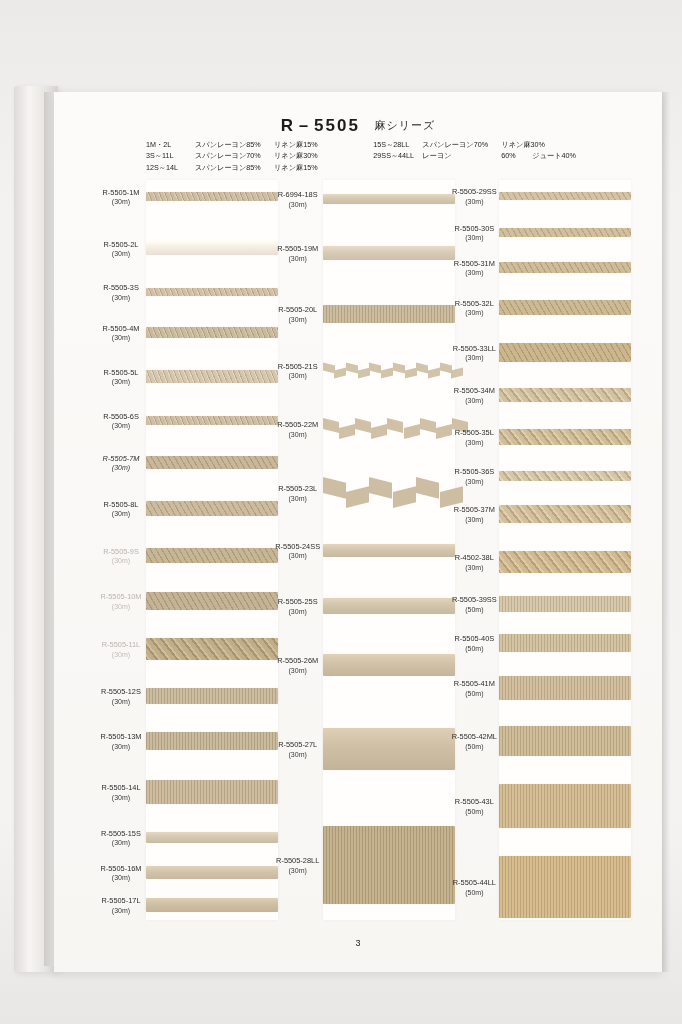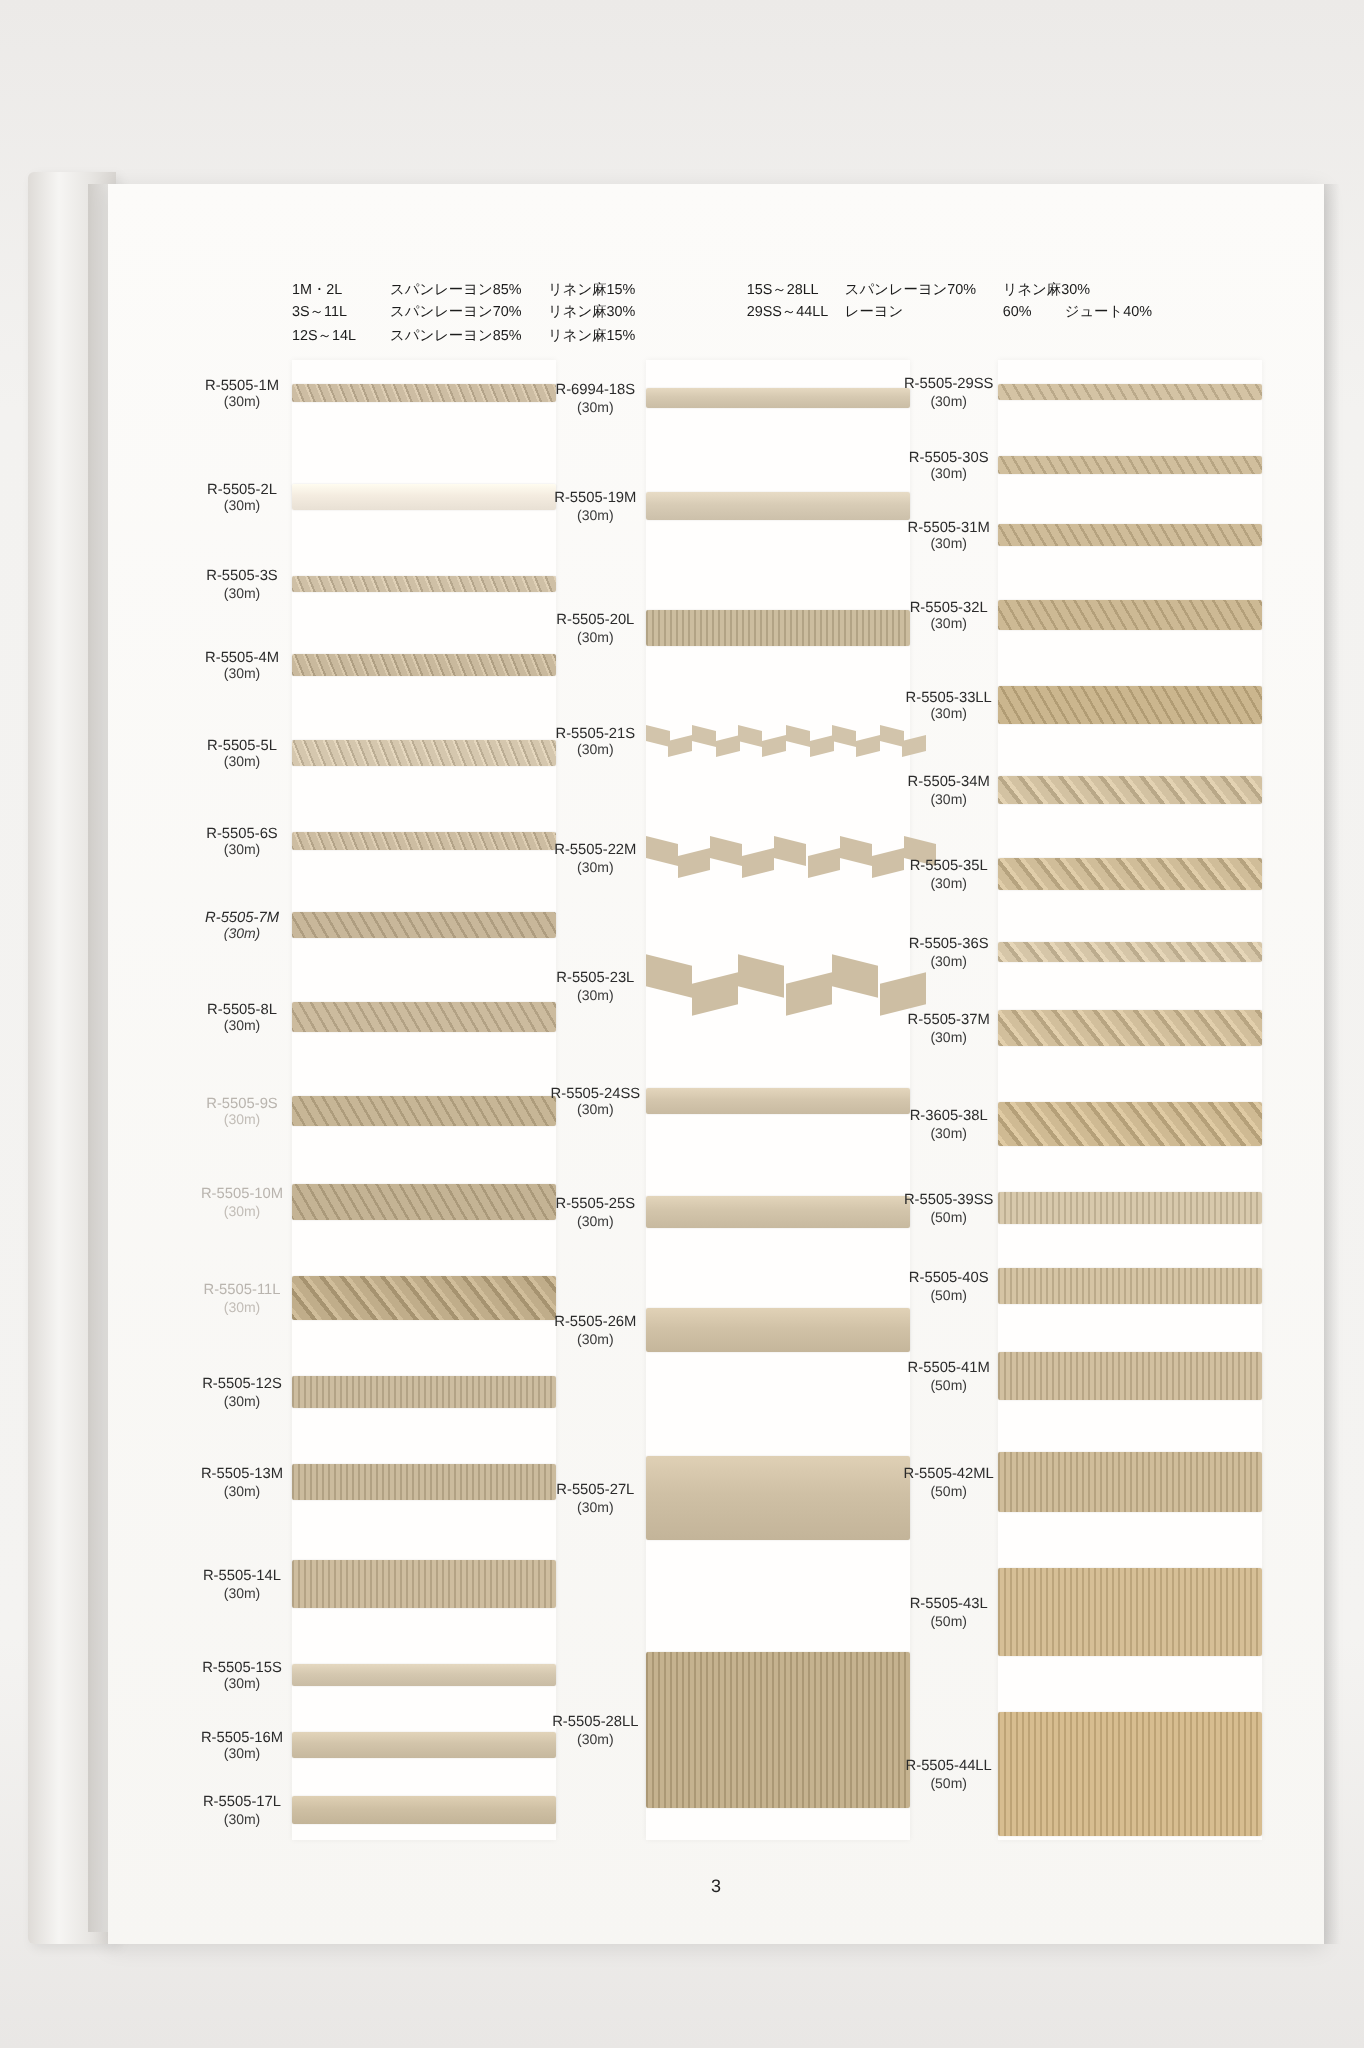--- a/index.html
+++ b/index.html
@@ -112,20 +112,24 @@
 
 <div class="page-outer">
 
   <div class="binder"></div>
   <div class="binder-edge"></div>
 
   <div class="sheet">
     <div class="sheet-inner">
       <div class="edge-shadow"></div>
 
+      <div class="hdr">
+        <span class="hdr-title">R－5505</span>
+        <span class="hdr-sub">麻シリーズ</span>
+      </div>
 
       <div class="legend">
         <div class="legend-col">
           <div class="legend-row">
             <span class="lg-code">1M・2L</span>
             <span class="lg-mid">スパンレーヨン85%</span>
             <span class="lg-end">リネン麻15%</span>
           </div>
           <div class="legend-row">
             <span class="lg-code">3S～11L</span>
@@ -261,21 +265,21 @@
           <div class="labels">
               <div class="lab" style="top: 7px;"><span>R-5505-29SS</span><span class="m">(30m)</span></div>
               <div class="lab" style="top: 43.5px;"><span>R-5505-30S</span><span class="m">(30m)</span></div>
               <div class="lab" style="top: 78.5px;"><span>R-5505-31M</span><span class="m">(30m)</span></div>
               <div class="lab" style="top: 118.5px;"><span>R-5505-32L</span><span class="m">(30m)</span></div>
               <div class="lab" style="top: 163.5px;"><span>R-5505-33LL</span><span class="m">(30m)</span></div>
               <div class="lab" style="top: 206px;"><span>R-5505-34M</span><span class="m">(30m)</span></div>
               <div class="lab" style="top: 248px;"><span>R-5505-35L</span><span class="m">(30m)</span></div>
               <div class="lab" style="top: 287px;"><span>R-5505-36S</span><span class="m">(30m)</span></div>
               <div class="lab" style="top: 325px;"><span>R-5505-37M</span><span class="m">(30m)</span></div>
-              <div class="lab" style="top: 373px;"><span>R-3605-38L</span><span class="m">(30m)</span></div>
+              <div class="lab" style="top: 373px;"><span>R-4502-38L</span><span class="m">(30m)</span></div>
               <div class="lab" style="top: 415px;"><span>R-5505-39SS</span><span class="m">(50m)</span></div>
               <div class="lab" style="top: 454px;"><span>R-5505-40S</span><span class="m">(50m)</span></div>
               <div class="lab" style="top: 499px;"><span>R-5505-41M</span><span class="m">(50m)</span></div>
               <div class="lab" style="top: 552px;"><span>R-5505-42ML</span><span class="m">(50m)</span></div>
               <div class="lab" style="top: 617px;"><span>R-5505-43L</span><span class="m">(50m)</span></div>
               <div class="lab" style="top: 698px;"><span>R-5505-44LL</span><span class="m">(50m)</span></div>
             </div>
         <div class="sw" style="top: 12px; height: 8px; width: 132px; background: repeating-linear-gradient(60deg, rgb(186, 169, 138) 0px, rgb(186, 169, 138) 1.2px, rgb(212, 195, 164) 1.2px, rgb(212, 195, 164) 5px), linear-gradient(rgb(228, 211, 180) 0%, rgb(212, 195, 164) 40%, rgb(186, 169, 138) 100%);"></div>
             <div class="sw" style="top: 48px; height: 9px; width: 132px; background: repeating-linear-gradient(60deg, rgb(183, 165, 131) 0px, rgb(183, 165, 131) 1.2px, rgb(209, 191, 157) 1.2px, rgb(209, 191, 157) 5px), linear-gradient(rgb(225, 207, 173) 0%, rgb(209, 191, 157) 40%, rgb(183, 165, 131) 100%);"></div>
             <div class="sw" style="top: 82px; height: 11px; width: 132px; background: repeating-linear-gradient(60deg, rgb(181, 162, 127) 0px, rgb(181, 162, 127) 1.2px, rgb(207, 188, 153) 1.2px, rgb(207, 188, 153) 5px), linear-gradient(rgb(223, 204, 169) 0%, rgb(207, 188, 153) 40%, rgb(181, 162, 127) 100%);"></div>

